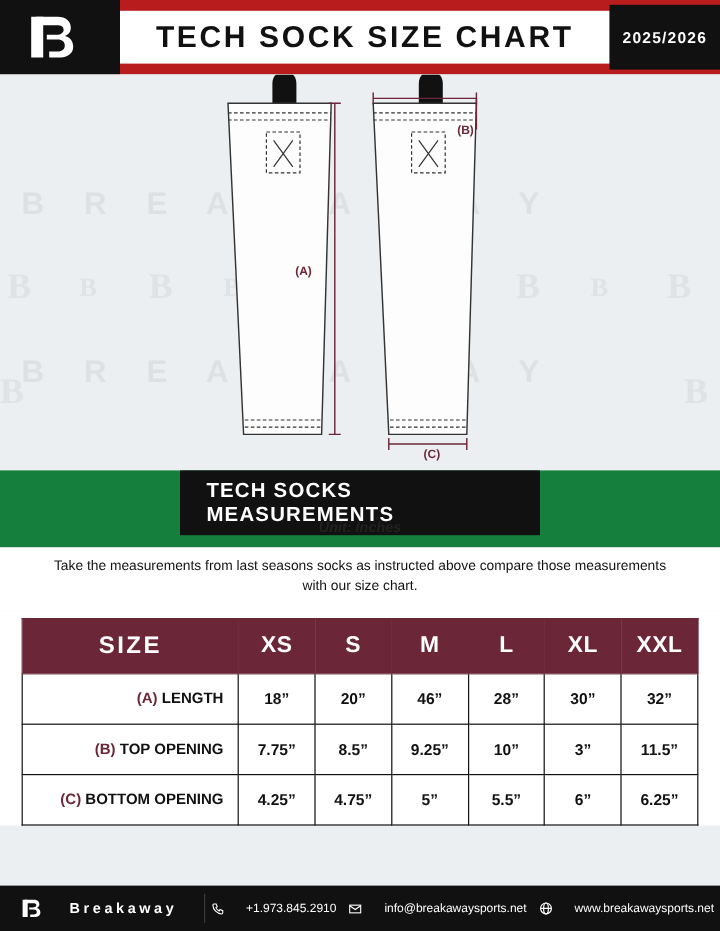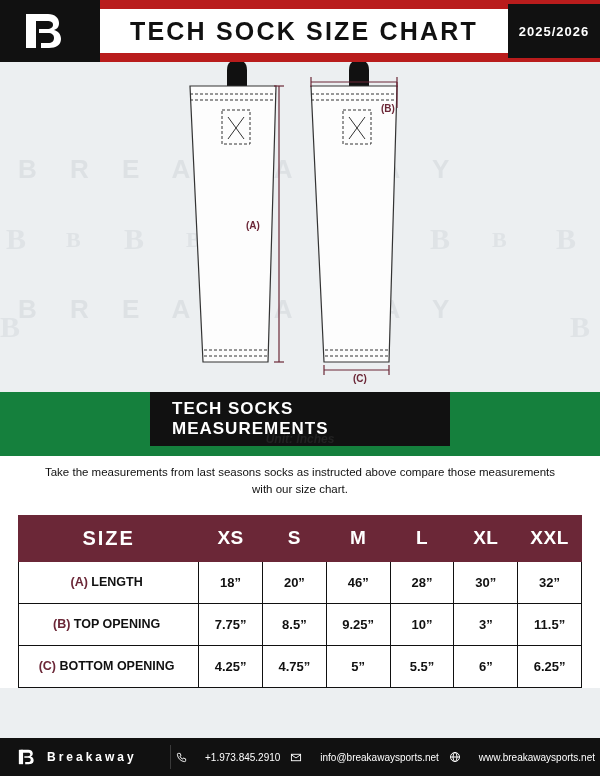--- a/index.html
+++ b/index.html
@@ -69,31 +69,31 @@
   .table-wrap { padding: 6px 18px 0 18px; background: #ffffff; }
   table { width: 100%; border-collapse: collapse; table-layout: fixed; }
   thead th {
     background: #6b2737; color: #fff; font-size: 19px; font-weight: 700; letter-spacing: 0.5px;
     padding: 11px 10px; border: 1px solid #6b2737; text-align: center;
   }
   thead th.size-head { font-size: 20px; letter-spacing: 2px; }
   tbody td {
     border: 1px solid #111; font-size: 13px; font-weight: 700; color: #111; padding: 13px 0; text-align: center;
   }
-  tbody td.rowlabel { padding-right: 4px; font-size: 12.5px; }
+  tbody td.rowlabel { text-align: right; padding-right: 12px; font-size: 12.5px; }
   .lbl-mark { color: #6b2737; }
   col.c-label { width: 32%; }
   col.c-val { width: 11.33%; }
 
   
   .footer {
     position: absolute; bottom: 0; left: 0; width: 600px; height: 38px; background: #111; color: #fff;
     display: flex; align-items: center;
   }
-  .footer-left { width: 170px; display: flex; align-items: center; gap: 7px; padding-left: 18px; }
+  .footer-left { width: 170px; display: flex; align-items: center; gap: 18px; padding-left: 18px; }
   .footer-left .bw { font-size: 12px; letter-spacing: 3px; font-weight: 700; }
   .footer-sep { width: 1px; height: 24px; background: #3a3a3a; }
   .footer-items { flex: 1; display: flex; align-items: center; justify-content: space-around; font-size: 10px; }
   .fitem { display: flex; align-items: center; gap: 18px; white-space: nowrap; text-align: center; }
   .fitem svg { display:block; }
 
   .dashline { stroke: #333; stroke-width: 1; stroke-dasharray: 3 2; fill: none; }
   .sockline { stroke: #333; stroke-width: 1.2; fill: #fdfdfd; }
   .dim { stroke: #6b2737; stroke-width: 1.2; fill: none; }
   .dimlabel { fill: #6b2737; font-size: 10px; font-weight: 700; font-family: "Liberation Sans", sans-serif; }

